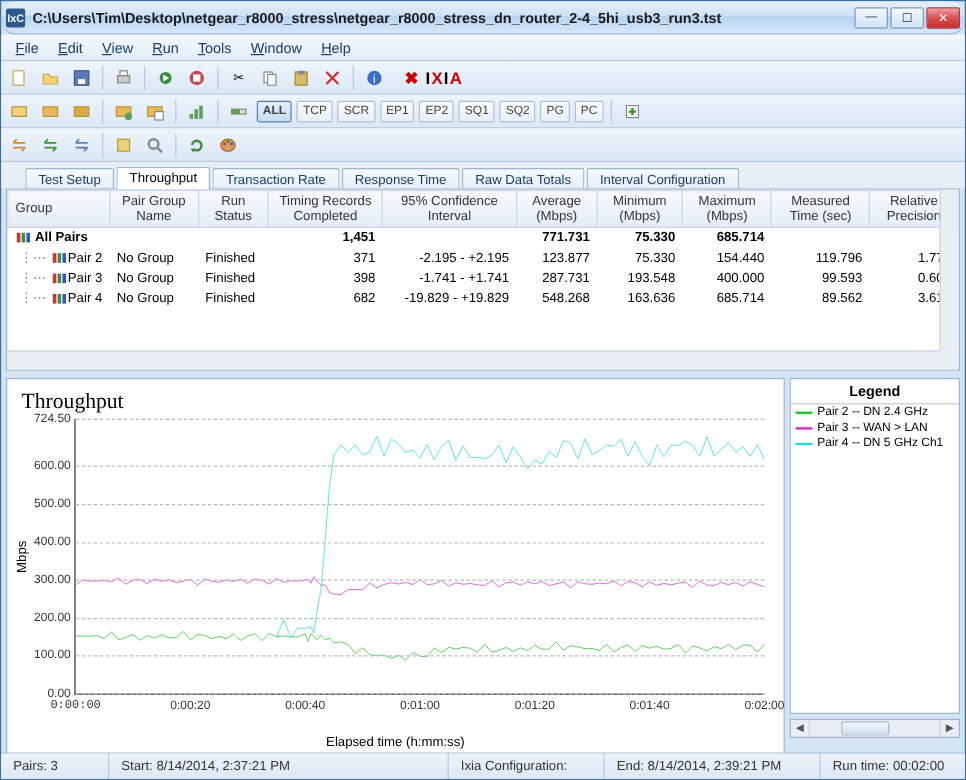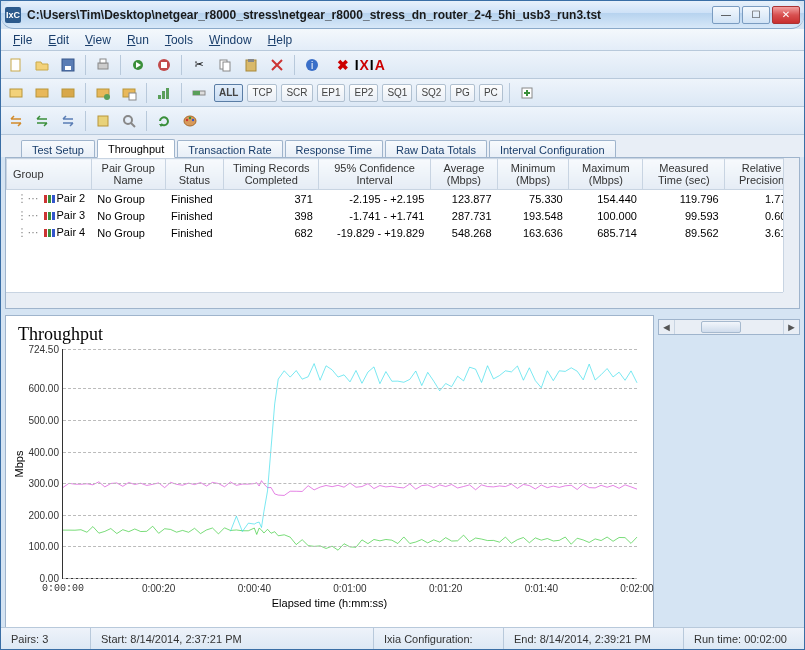--- a/index.html
+++ b/index.html
@@ -223,21 +223,21 @@
   }
   .ylabel {
     position:absolute;
     left:-44px; top:50%;
     transform:translate(-50%,-50%) rotate(-90deg);
     font-size:11px;
   }
   .xlabel {
     text-align:center;
     font-size:11px;
-    margin-top:18px;
+    margin-top:34px;
   }
   svg.plot {
     position:absolute; left:0; top:0; width:100%; height:100%;
     overflow:visible;
   }
   .legendpanel {
     width:142px;
     display:flex;
     flex-direction:column;
   }
@@ -518,20 +518,37 @@
         <th>Timing Records Completed</th>
         <th>95% Confidence Interval</th>
         <th>Average (Mbps)</th>
         <th>Minimum (Mbps)</th>
         <th>Maximum (Mbps)</th>
         <th>Measured Time (sec)</th>
         <th>Relative Precision</th>
       </tr>
     </thead>
     <tbody id="tbody">
+      <tr class="summary">
+        <td colspan="3" style="text-align:left">
+          <span class="rowicon"><svg width="14" height="12">
+                <rect x="1" y="2" width="3" height="8" fill="#c33"></rect>
+                <rect x="5" y="2" width="3" height="8" fill="#3a8f3a"></rect>
+                <rect x="9" y="2" width="3" height="8" fill="#35c"></rect>
+              </svg></span>
+          <span>All Pairs</span>
+        </td>
+        <td class="num">1,451</td>
+        <td></td>
+        <td class="num">771.731</td>
+        <td class="num">75.330</td>
+        <td class="num">685.714</td>
+        <td></td>
+          <td></td>
+      </tr>
     <tr>
           <td style="text-align:left"><span class="treeindent">⋮⋯</span><span class="rowicon"><svg width="12" height="12">
                 <rect x="1" y="2" width="3" height="8" fill="#c33"></rect>
                 <rect x="5" y="2" width="3" height="8" fill="#3a8f3a"></rect>
                 <rect x="9" y="2" width="3" height="8" fill="#35c"></rect>
               </svg></span><span>Pair 2</span></td>
           <td>No Group</td>
           <td>Finished</td>
           <td class="num">371</td>
           <td class="num">-2.195 - +2.195</td>
@@ -546,21 +563,21 @@
                 <rect x="1" y="2" width="3" height="8" fill="#c33"></rect>
                 <rect x="5" y="2" width="3" height="8" fill="#3a8f3a"></rect>
                 <rect x="9" y="2" width="3" height="8" fill="#35c"></rect>
               </svg></span><span>Pair 3</span></td>
           <td>No Group</td>
           <td>Finished</td>
           <td class="num">398</td>
           <td class="num">-1.741 - +1.741</td>
           <td class="num">287.731</td>
           <td class="num">193.548</td>
-          <td class="num">100.000</td>
+          <td class="num">400.000</td>
           <td class="num">99.593</td>
           <td class="num">0.605</td>
         </tr>
         <tr>
           <td style="text-align:left"><span class="treeindent">⋮⋯</span><span class="rowicon"><svg width="12" height="12">
                 <rect x="1" y="2" width="3" height="8" fill="#c33"></rect>
                 <rect x="5" y="2" width="3" height="8" fill="#3a8f3a"></rect>
                 <rect x="9" y="2" width="3" height="8" fill="#35c"></rect>
               </svg></span><span>Pair 4</span></td>
           <td>No Group</td>
@@ -610,20 +627,37 @@
         <div class="xtick" style="left: 16.6667%;">0:00:20</div>
         <div class="xtick" style="left: 33.3333%;">0:00:40</div>
         <div class="xtick" style="left: 50%;">0:01:00</div>
         <div class="xtick" style="left: 66.6667%;">0:01:20</div>
         <div class="xtick" style="left: 83.3333%;">0:01:40</div>
         <div class="xtick" style="left: 100%;">0:02:00</div>
       </div>
     <div class="xlabel">Elapsed time (h:mm:ss)</div>
   </div>
   <div class="legendpanel">
+    <div class="legendbox">
+      <div class="legendtitle">Legend</div>
+      <div id="legenditems">
+          <div class="legenditem">
+            <span class="swatch" style="background:#1fc41f"></span>
+            <span>Pair 2 -- DN 2.4 GHz</span>
+          </div>
+          <div class="legenditem">
+            <span class="swatch" style="background:#d22fd2"></span>
+            <span>Pair 3 -- WAN &gt; LAN</span>
+          </div>
+          <div class="legenditem">
+            <span class="swatch" style="background:#22d8e8"></span>
+            <span>Pair 4 -- DN 5 GHz Ch1</span>
+          </div>
+        </div>
+    </div>
     <div class="hscroll">
       <div class="arrow l">◄</div>
       <div class="thumb"></div>
       <div class="arrow r">►</div>
     </div>
   </div>
 </div>
 
 <div class="statusbar">
   <div class="cell" style="width:90px">Pairs: 3</div>

